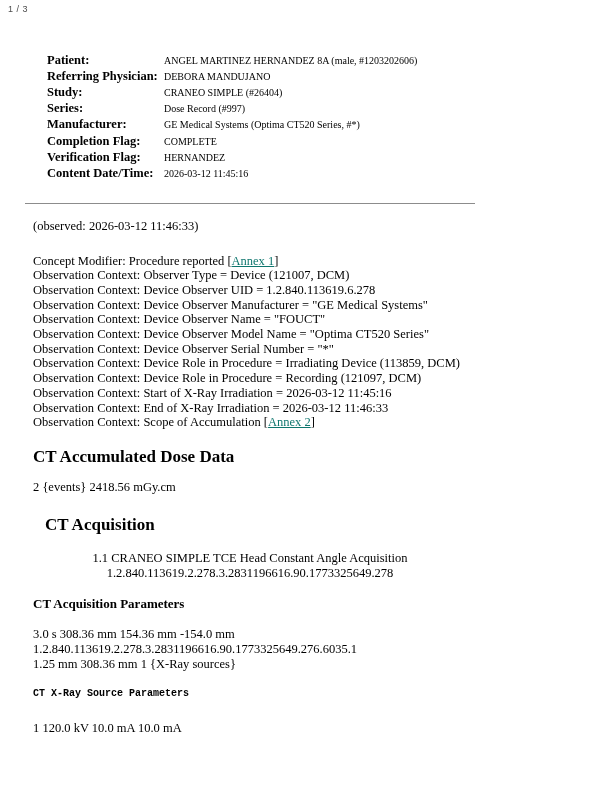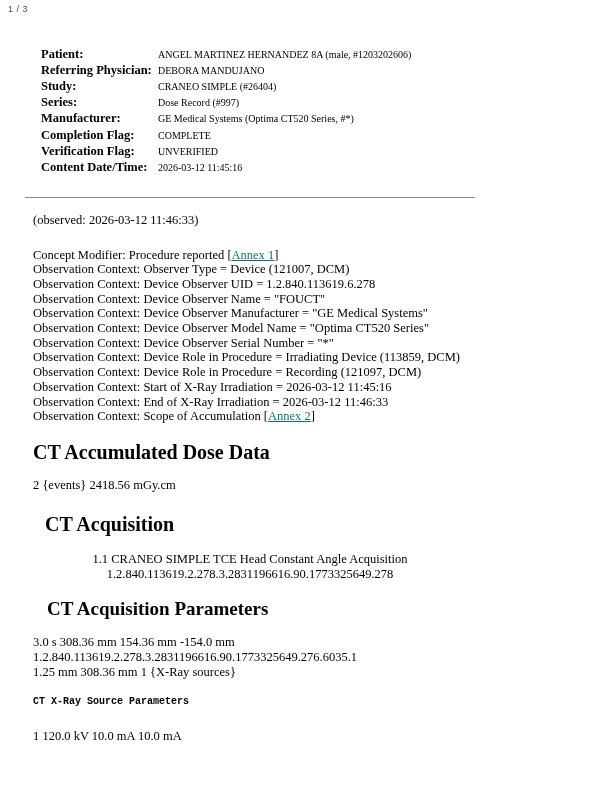--- a/index.html
+++ b/index.html
@@ -13,42 +13,42 @@
     position: relative;
     width: 500px; height: 792px;
     box-sizing: border-box;
     padding: 38px 33px 0 33px;
   }
   .page-indicator {
     position: absolute; top: 4px; left: 8px;
     font-family: "Liberation Sans", "DejaVu Sans", sans-serif;
     font-size: 9px; color: #4d4d4d; letter-spacing: 0.5px;
   }
-  table.header-table { border-collapse: collapse; margin: 8px; }
+  table.header-table { border-collapse: collapse; margin: 14px; }
   table.header-table th {
     text-align: left; vertical-align: top; white-space: nowrap;
     font-weight: bold; width: 117px; padding: 0.6px 0;
     font-size: 12.5px;
   }
   table.header-table td { padding: 0.6px 0; font-size: 10px; }
   hr.divider {
     border: none; border-top: 1px solid #8c8c8c;
     margin: 21px -8px 0 -8px; height: 0;
   }
   h1.doc-title { font-size: 23.5px; font-weight: bold; margin: 17px 0 0 0; line-height: 1.15; }
   p.observed { margin: 15px 0 4px 0; }
   .context-block { margin-top: 20px; line-height: 14.7px; }
   .ctx-line { white-space: nowrap; }
   a.annex-link { color: #0f766e; text-decoration: underline; cursor: pointer; }
-  h2.sec { font-size: 20px; font-weight: bold; line-height: 1.15; }
+  h2.sec { font-size: 17px; font-weight: bold; line-height: 1.15; }
   h2.sec-accum { margin: 17px 0 0 0; }
   p.accum-value { margin: 14px 0 0 0; }
   h2.sec-acq { margin: 20px 0 0 12px; }
   p.acq-desc { margin: 16px 0 0 0; line-height: 14.7px; white-space: pre-line; text-align: center; }
-  h3.sec-acq-params { font-size: 19px; font-weight: bold; margin: 17px 0 0 14px; line-height: 1.15; }
+  h3.sec-acq-params { font-size: 13px; font-weight: bold; margin: 17px 0 0 0; line-height: 1.15; }
   p.acq-params { margin: 15px 0 0 0; line-height: 14.7px; white-space: pre-line; }
   h4.sec-src-params { font-size: 10px; font-weight: bold; margin: 17px 0 0 0; line-height: 1.15; font-family: Liberation Mono, monospace; }
   p.src-params { margin: 21px 0 0 0; }
 </style>
 </head>
 <body>
 
 <div class="page">
 
   <div class="page-indicator">1 / 3</div>
@@ -74,40 +74,40 @@
       <tr>
         <th>Manufacturer:</th>
         <td>GE Medical Systems (Optima CT520 Series, #*)</td>
       </tr>
       <tr>
         <th>Completion Flag:</th>
         <td>COMPLETE</td>
       </tr>
       <tr>
         <th>Verification Flag:</th>
-        <td>UNVERIFIED</td>
+        <td>HERNANDEZ</td>
       </tr>
       <tr>
         <th>Content Date/Time:</th>
         <td>2026-03-12 11:45:16</td>
       </tr>
     </tbody>
   </table>
 
   <hr class="divider">
 
 
   <p class="observed">(observed: 2026-03-12 11:46:33)</p>
 
   <div class="context-block">
     <div class="ctx-line"><span>Concept Modifier: Procedure reported [</span><a href="#" class="annex-link">Annex 1</a><span>]</span></div>
     <div class="ctx-line"><span>Observation Context: Observer Type = Device (121007, DCM)</span></div>
     <div class="ctx-line"><span>Observation Context: Device Observer UID = 1.2.840.113619.6.278</span></div>
+    <div class="ctx-line"><span>Observation Context: Device Observer Manufacturer = "GE Medical Systems"</span></div>
     <div class="ctx-line"><span>Observation Context: Device Observer Name = "FOUCT"</span></div>
-    <div class="ctx-line"><span>Observation Context: Device Observer Manufacturer = "GE Medical Systems"</span></div>
     <div class="ctx-line"><span>Observation Context: Device Observer Model Name = "Optima CT520 Series"</span></div>
     <div class="ctx-line"><span>Observation Context: Device Observer Serial Number = "*"</span></div>
     <div class="ctx-line"><span>Observation Context: Device Role in Procedure = Irradiating Device (113859, DCM)</span></div>
     <div class="ctx-line"><span>Observation Context: Device Role in Procedure = Recording (121097, DCM)</span></div>
     <div class="ctx-line"><span>Observation Context: Start of X-Ray Irradiation = 2026-03-12 11:45:16</span></div>
     <div class="ctx-line"><span>Observation Context: End of X-Ray Irradiation = 2026-03-12 11:46:33</span></div>
     <div class="ctx-line"><span>Observation Context: Scope of Accumulation [</span><a href="#" class="annex-link">Annex 2</a><span>]</span></div>
   </div>
 
   <h2 class="sec sec-accum">CT Accumulated Dose Data</h2>

